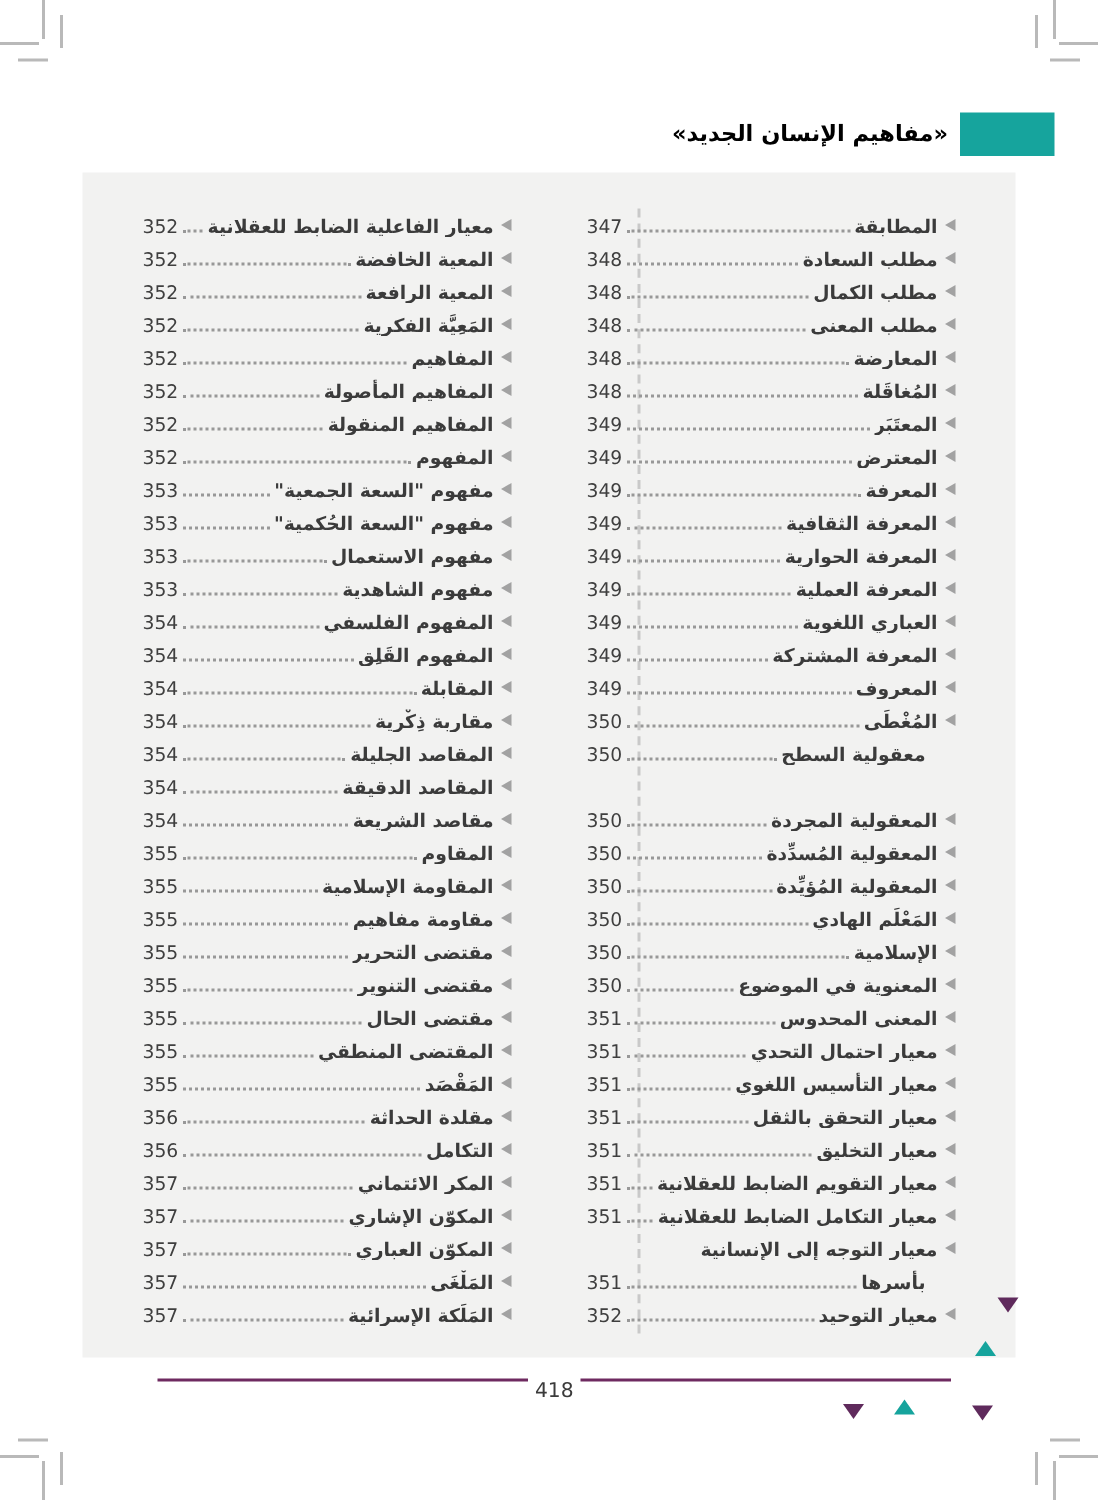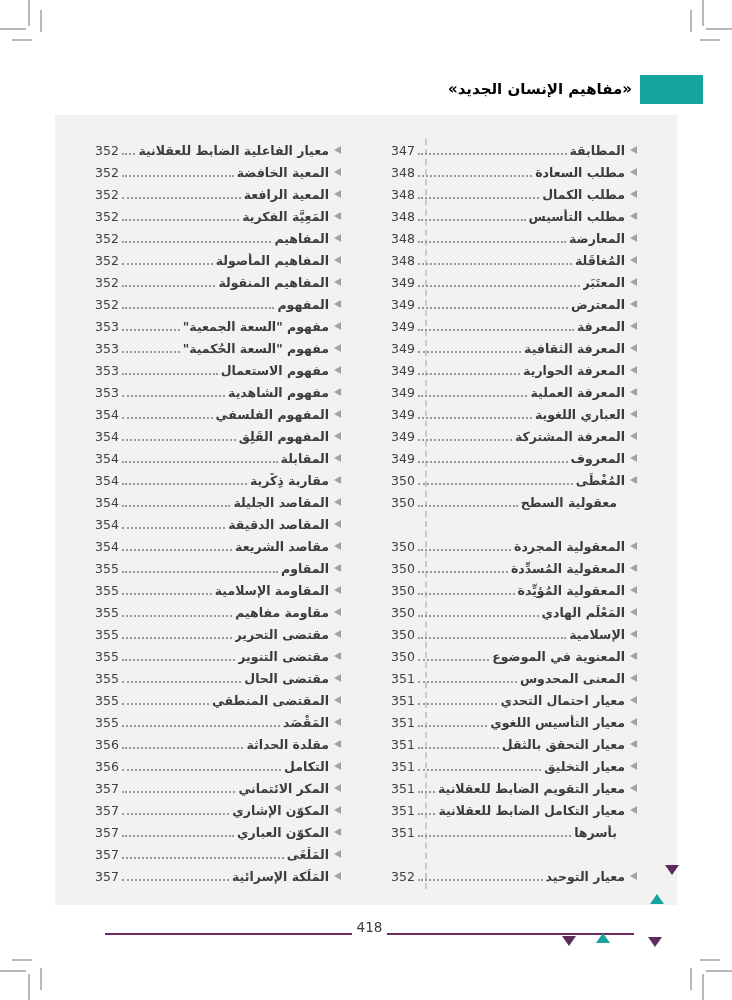--- a/index.html
+++ b/index.html
@@ -44,21 +44,21 @@
   }
   .leader{
     flex:1 1 auto;min-width:6px;height:0;
     border-bottom:2px dotted #989898;
     align-self:center;position:relative;top:4px;margin:0 3px;
   }
   .pagenum{font-size:12.5px;color:#3f3f3f;flex:0 0 auto;direction:ltr;}
   
   .footer{
     position:absolute;left:105px;top:919px;width:529px;height:16px;
-    display:flex;align-items:flex-end;
+    display:flex;align-items:flex-start;
   }
   .fline{flex:1 1 auto;height:2px;background:#6e2a60;}
   .folio{flex:0 0 auto;padding:0 5px;font-size:13.5px;color:#3b3b3b;}
   
   .tri{position:absolute;width:0;height:0;}
   .tri-down{border-left:7px solid transparent;border-right:7px solid transparent;border-top:10px solid #5f2a5c;}
   .tri-up{border-left:7px solid transparent;border-right:7px solid transparent;border-bottom:10px solid #16a49d;}
 </style>
 </head>
 <body>
@@ -105,21 +105,21 @@
     <span class="pagenum">348</span>
   </div>
         <div class="entry">
     <span class="bullet"></span>
     <span class="term">مطلب الكمال</span>
     <span class="leader"></span>
     <span class="pagenum">348</span>
   </div>
         <div class="entry">
     <span class="bullet"></span>
-    <span class="term">مطلب التأسيس</span>
+    <span class="term">مطلب المعنى</span>
     <span class="leader"></span>
     <span class="pagenum">348</span>
   </div>
         <div class="entry">
     <span class="bullet"></span>
     <span class="term">المعارضة</span>
     <span class="leader"></span>
     <span class="pagenum">348</span>
   </div>
         <div class="entry">
@@ -267,20 +267,24 @@
     <span class="leader"></span>
     <span class="pagenum">351</span>
   </div>
         <div class="entry">
     <span class="bullet"></span>
     <span class="term">معيار التكامل الضابط للعقلانية</span>
     <span class="leader"></span>
     <span class="pagenum">351</span>
   </div>
         <div class="entry-2line">
+    <div class="line line1">
+      <span class="bullet"></span>
+      <span class="term">معيار التوجه إلى الإنسانية</span>
+    </div>
     <div class="line line2">
       <span class="term">بأسرها</span>
       <span class="leader"></span>
       <span class="pagenum">351</span>
     </div>
   </div>
         <div class="entry">
     <span class="bullet"></span>
     <span class="term">معيار التوحيد</span>
     <span class="leader"></span>

